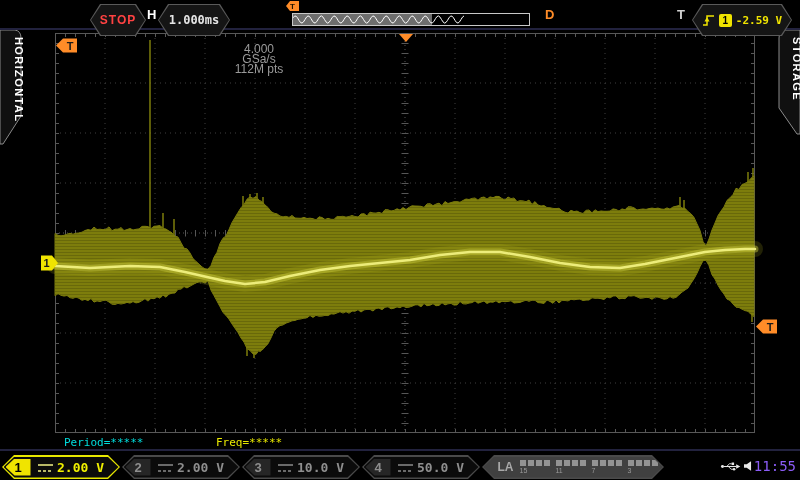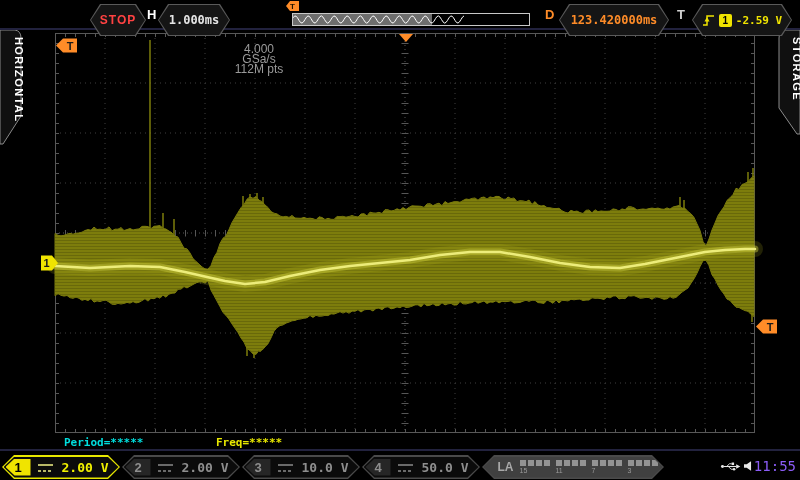--- a/index.html
+++ b/index.html
@@ -45,21 +45,21 @@
   .b-delay { left:559px; width:110px; }
   .b-delay .inner { color:#ff8c28; }
   .b-trig  { left:692px; width:100px; }
   .b-trig .inner { color:#f0e400; font-size:11px; }
   .trig-ch { width:13px; height:13px; background:#f0e400; color:#000; border-radius:2px;
     display:flex; align-items:center; justify-content:center;
     font:bold 10px "Liberation Sans",sans-serif; }
 
   
   .meas { position:absolute; top:436px; z-index:2;
-    font-family:"DejaVu Sans Mono", monospace; font-weight:bold; font-size:11px; }
+    font-family:"DejaVu Sans Mono", monospace; font-weight:normal; font-size:11px; }
   .meas-period { left:64px; color:#00dede; }
   .meas-freq   { left:216px; color:#e8e800; }
 
   
   .bottombar { position:absolute; left:0; top:449px; width:800px; height:31px;
     background:#000; border-top:2px solid #22223e; z-index:3; }
   .chbox { position:absolute; top:4px; width:118px; height:24px; }
   .chbox .bord { position:absolute; inset:0; background:#4a4a4a;
     clip-path:polygon(0 50%,12px 0,calc(100% - 12px) 0,100% 50%,calc(100% - 12px) 100%,12px 100%); }
   .chbox .inner { position:absolute; inset:1.5px; background:#0b0b0b;
@@ -69,21 +69,21 @@
   .chnum { position:absolute; left:2px; top:2px; bottom:2px; width:25px; z-index:1;
     clip-path:polygon(0 50%,9px 0,100% 0,100% 100%,9px 100%);
     display:flex; align-items:center; justify-content:center;
     font:bold 13px "Liberation Sans",sans-serif; background:#262626; color:#8e8e8e; }
   .chbox.active .chnum { background:#f0e400; color:#000; }
   .coup { width:15px; height:9px; position:relative; margin-left:34px; color:#6a6a6a; }
   .chbox.active .coup { color:#b8b868; }
   .coup::before { content:""; position:absolute; left:0; right:0; top:1px; height:2px; background:currentColor; }
   .coup::after  { content:""; position:absolute; left:0; right:0; bottom:0; height:2px;
     background:repeating-linear-gradient(90deg, currentColor 0 3px, transparent 3px 5px); }
-  .volt { flex:1; text-align:right; padding-right:10px;
+  .volt { flex:1; text-align:center; padding-right:10px;
     font-family:"DejaVu Sans Mono",monospace; font-weight:bold; font-size:13px; color:#8e8e8e; }
   .chbox.active .volt { color:#f0f000; }
   .ch1 { left:2px; } .ch2 { left:122px; } .ch3 { left:242px; } .ch4 { left:362px; }
   .labox { position:absolute; left:482px; top:4px; width:182px; height:24px; }
   .labox .bord { position:absolute; inset:0; background:#4a4a4a;
     clip-path:polygon(0 50%,12px 0,calc(100% - 12px) 0,100% 50%,calc(100% - 12px) 100%,12px 100%); }
   .labox .inner { position:absolute; inset:1.5px; background:#404040;
     clip-path:polygon(0 50%,11px 0,calc(100% - 11px) 0,100% 50%,calc(100% - 11px) 100%,11px 100%);
     display:flex; align-items:flex-start; }
   .la-label { font:bold 12px "Liberation Sans",sans-serif; color:#a8a8a8; margin:3px 6px 0 14px; }
@@ -530,24 +530,20 @@
     <div class="memflag">T</div>
     <div class="membar">
       <svg id="membar-svg" width="238" height="13" viewBox="0 0 238 13">
           <rect x="0" y="0" width="140" height="13" fill="#6e6e6e"></rect>
           <path d="M1,4.83L2.5,3.13L4,3.13L5.5,4.83L7,7.36L8.5,9.46L10,10.07L11.5,8.89L13,6.50L14.5,4.11L16,2.93L17.5,3.54L19,5.64L20.5,8.17L22,9.87L23.5,9.87L25,8.17L26.5,5.64L28,3.54L29.5,2.93L31,4.11L32.5,6.50L34,8.89L35.5,10.07L37,9.46L38.5,7.36L40,4.83L41.5,3.13L43,3.13L44.5,4.83L46,7.36L47.5,9.46L49,10.07L50.5,8.89L52,6.50L53.5,4.11L55,2.93L56.5,3.54L58,5.64L59.5,8.17L61,9.87L62.5,9.87L64,8.17L65.5,5.64L67,3.54L68.5,2.93L70,4.11L71.5,6.50L73,8.89L74.5,10.07L76,9.46L77.5,7.36L79,4.83L80.5,3.13L82,3.13L83.5,4.83L85,7.36L86.5,9.46L88,10.07L89.5,8.89L91,6.50L92.5,4.11L94,2.93L95.5,3.54L97,5.64L98.5,8.17L100,9.87L101.5,9.87L103,8.17L104.5,5.64L106,3.54L107.5,2.93L109,4.11L110.5,6.50L112,8.89L113.5,10.07L115,9.46L116.5,7.36L118,4.83L119.5,3.13L121,3.13L122.5,4.83L124,7.36L125.5,9.46L127,10.07L128.5,8.89L130,6.50L131.5,4.11L133,2.93L134.5,3.54L136,5.64L137.5,8.17L139,9.87L140.5,9.87L142,8.17L143.5,5.64L145,3.54L146.5,2.93L148,4.11L149.5,6.50L151,8.89L152.5,10.07L154,9.46L155.5,7.36L157,4.83L158.5,3.13L160,3.13L161.5,4.83L163,7.36L164.5,9.46L166,10.07L167.5,8.89L169,6.50L170.5,4.11L172,2.93" fill="none" stroke="#ffffff" stroke-width="1"></path>
           <rect x="0.5" y="0.5" width="237" height="12" fill="none" stroke="#c8c8c8" stroke-width="1"></rect>
         </svg>
     </div>
 
     <div class="lbl lbl-d">D</div>
-    <div class="hex b-delay">
-      <div class="bord"></div>
-      <div class="inner">123.420000ms</div>
-    </div>
 
     <div class="lbl lbl-t">T</div>
     <div class="hex b-trig">
       <div class="bord"></div>
       <div class="inner">
         <svg width="13" height="14" viewBox="0 0 13 14">
           <path d="M1,12 H5 V3 H12" fill="none" stroke="#f0e400" stroke-width="1.5"></path>
           <polygon points="5,4 2.5,8.5 7.5,8.5" fill="#f0e400"></polygon>
         </svg>
         <span class="trig-ch">1</span>

